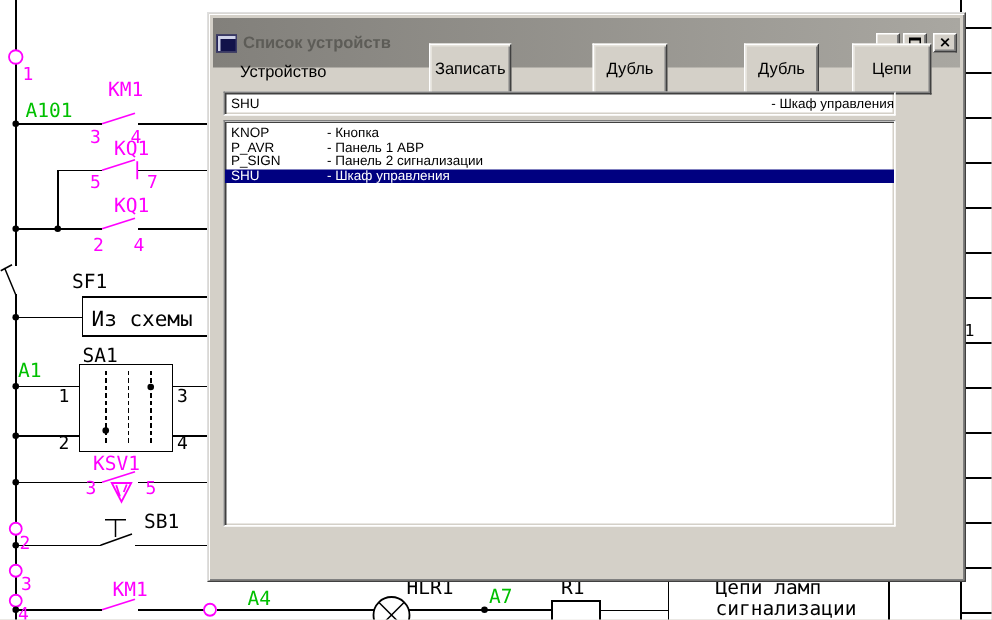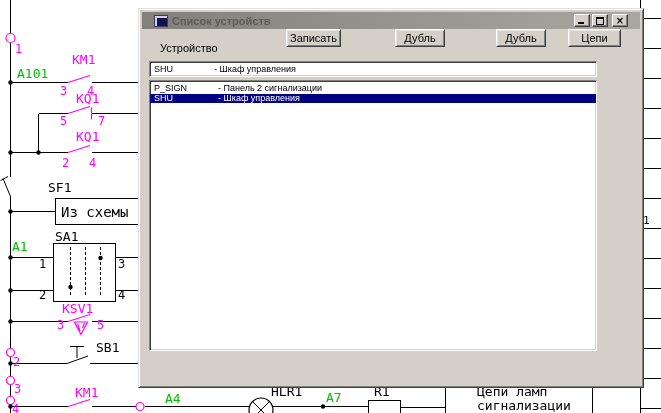--- a/index.html
+++ b/index.html
@@ -21,23 +21,23 @@
   .t-grn { fill:#00c000; }
   .t-blk { fill:#000000; }
   
   .dialog {
     position:absolute; left:138px; top:8px; width:504px; height:378px;
     background:#d4d0c8;
     border:1px solid; border-color:#dfdfdf #404040 #404040 #dfdfdf;
     box-shadow: inset 1px 1px 0 #ffffff, inset -1px -1px 0 #808080;
   }
   .titlebar {
-    position:absolute; left:3px; top:3px; right:3px; height:17px;
+    position:absolute; left:3px; top:3px; right:3px; height:33px;
     background:linear-gradient(90deg,#82807b,#a9a7a1);
-    display:flex; align-items:center; padding:0 12px; box-sizing:border-box;
+    display:flex; align-items:center; padding:0 2px; box-sizing:border-box;
   }
   .title-icon {
     width:12px; height:10px; background:#12124a;
     border:1px solid #3a3a66; box-shadow: inset 2px 2px 0 #cfd2e8;
     margin-right:4px; flex:none;
   }
   .title-text {
     flex:1; font-size:11px; font-weight:bold; color:#5d5c57;
     white-space:nowrap; overflow:hidden;
   }
@@ -49,31 +49,32 @@
   }
   .winbtn + .winbtn { margin-left:2px; }
   .winbtn.closebtn { margin-left:4px; }
   .glyph-min { position:absolute; left:3px; bottom:2px; width:6px; height:2px; background:#000; }
   .glyph-max { position:absolute; left:3px; top:2px; width:6px; height:5px; border:1px solid #000; border-top-width:2px; }
   .glyph-close {
     position:absolute; left:0; right:0; top:0; bottom:0; text-align:center;
     font:bold 10px/11px "DejaVu Sans",sans-serif; color:#000;
   }
   .btn {
-    position:absolute; top:20px; height:18px; padding:0;
+    position:absolute; top:20px; height:34px; padding:0;
     background:#d4d0c8; color:#000; font:11px "Liberation Sans",sans-serif;
     border:1px solid; border-color:#ffffff #404040 #404040 #ffffff;
     box-shadow: inset 1px 1px 0 #e6e3dc, inset -1px -1px 0 #808080;
   }
   .dev-label { position:absolute; left:21px; top:33px; font-size:11px; color:#000; }
   .sunken {
     background:#ffffff;
     border:1px solid; border-color:#808080 #ffffff #ffffff #808080;
     box-shadow: inset 1px 1px 0 #404040, inset -1px -1px 0 #d4d0c8;
     box-sizing:border-box;
+    justify-content:space-between;
   }
   .edit {
     position:absolute; left:10px; top:52px; width:448px; height:16px;
     display:flex; align-items:center; padding-left:4px;
     font-size:9px; color:#000;
   }
   .edit .code { width:60px; flex:none; }
   .list {
     position:absolute; left:10px; top:71px; width:448px; height:271px;
     padding-top:3px; overflow:hidden;
@@ -209,20 +210,28 @@
 
   <div class="dev-label">Устройство</div>
 
   <div class="edit sunken">
     <span class="code">SHU</span>
     <span class="desc">- Шкаф управления</span>
   </div>
 
   <div class="list sunken" id="device-list">
       <div class="row">
+    <span class="code">KNOP</span>
+    <span class="desc">- Кнопка</span>
+  </div>
+      <div class="row">
+    <span class="code">P_AVR</span>
+    <span class="desc">- Панель 1 АВР</span>
+  </div>
+      <div class="row">
     <span class="code">P_SIGN</span>
     <span class="desc">- Панель 2 сигнализации</span>
   </div>
       <div class="row selected" style="background: rgb(0, 0, 128);">
     <span class="code">SHU</span>
     <span class="desc">- Шкаф управления</span>
   </div>
     </div>
 </div>
 

